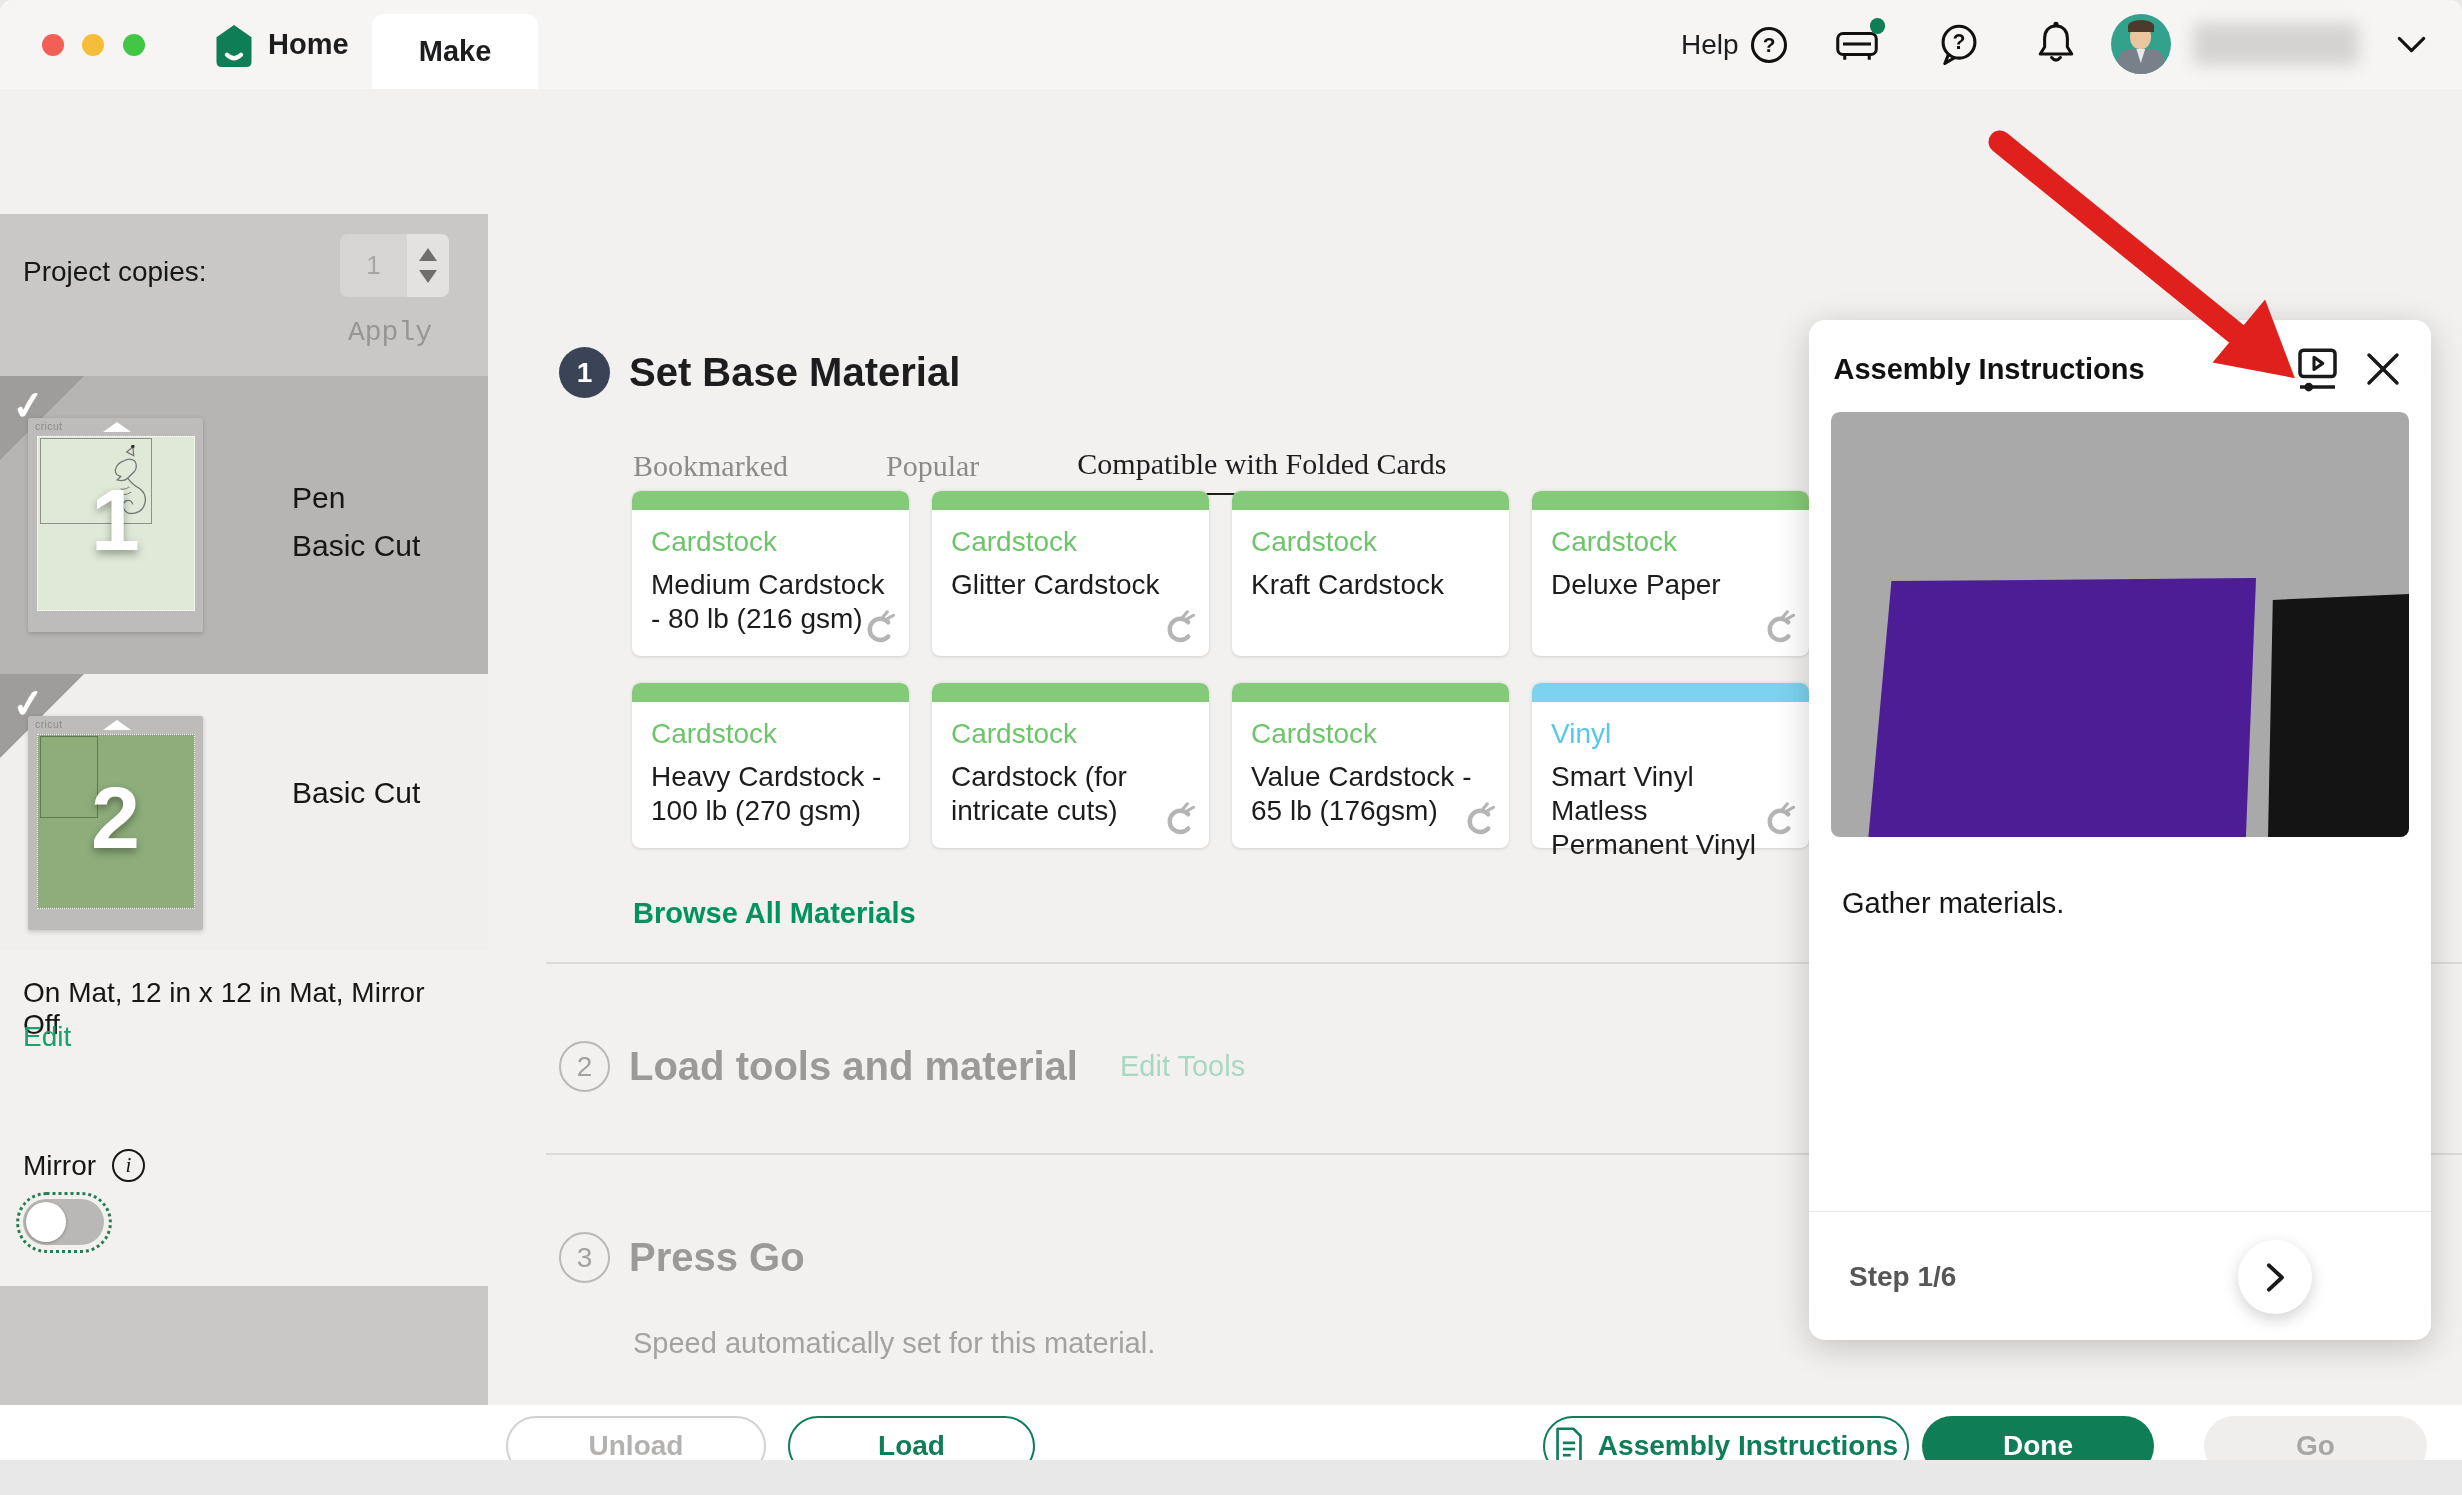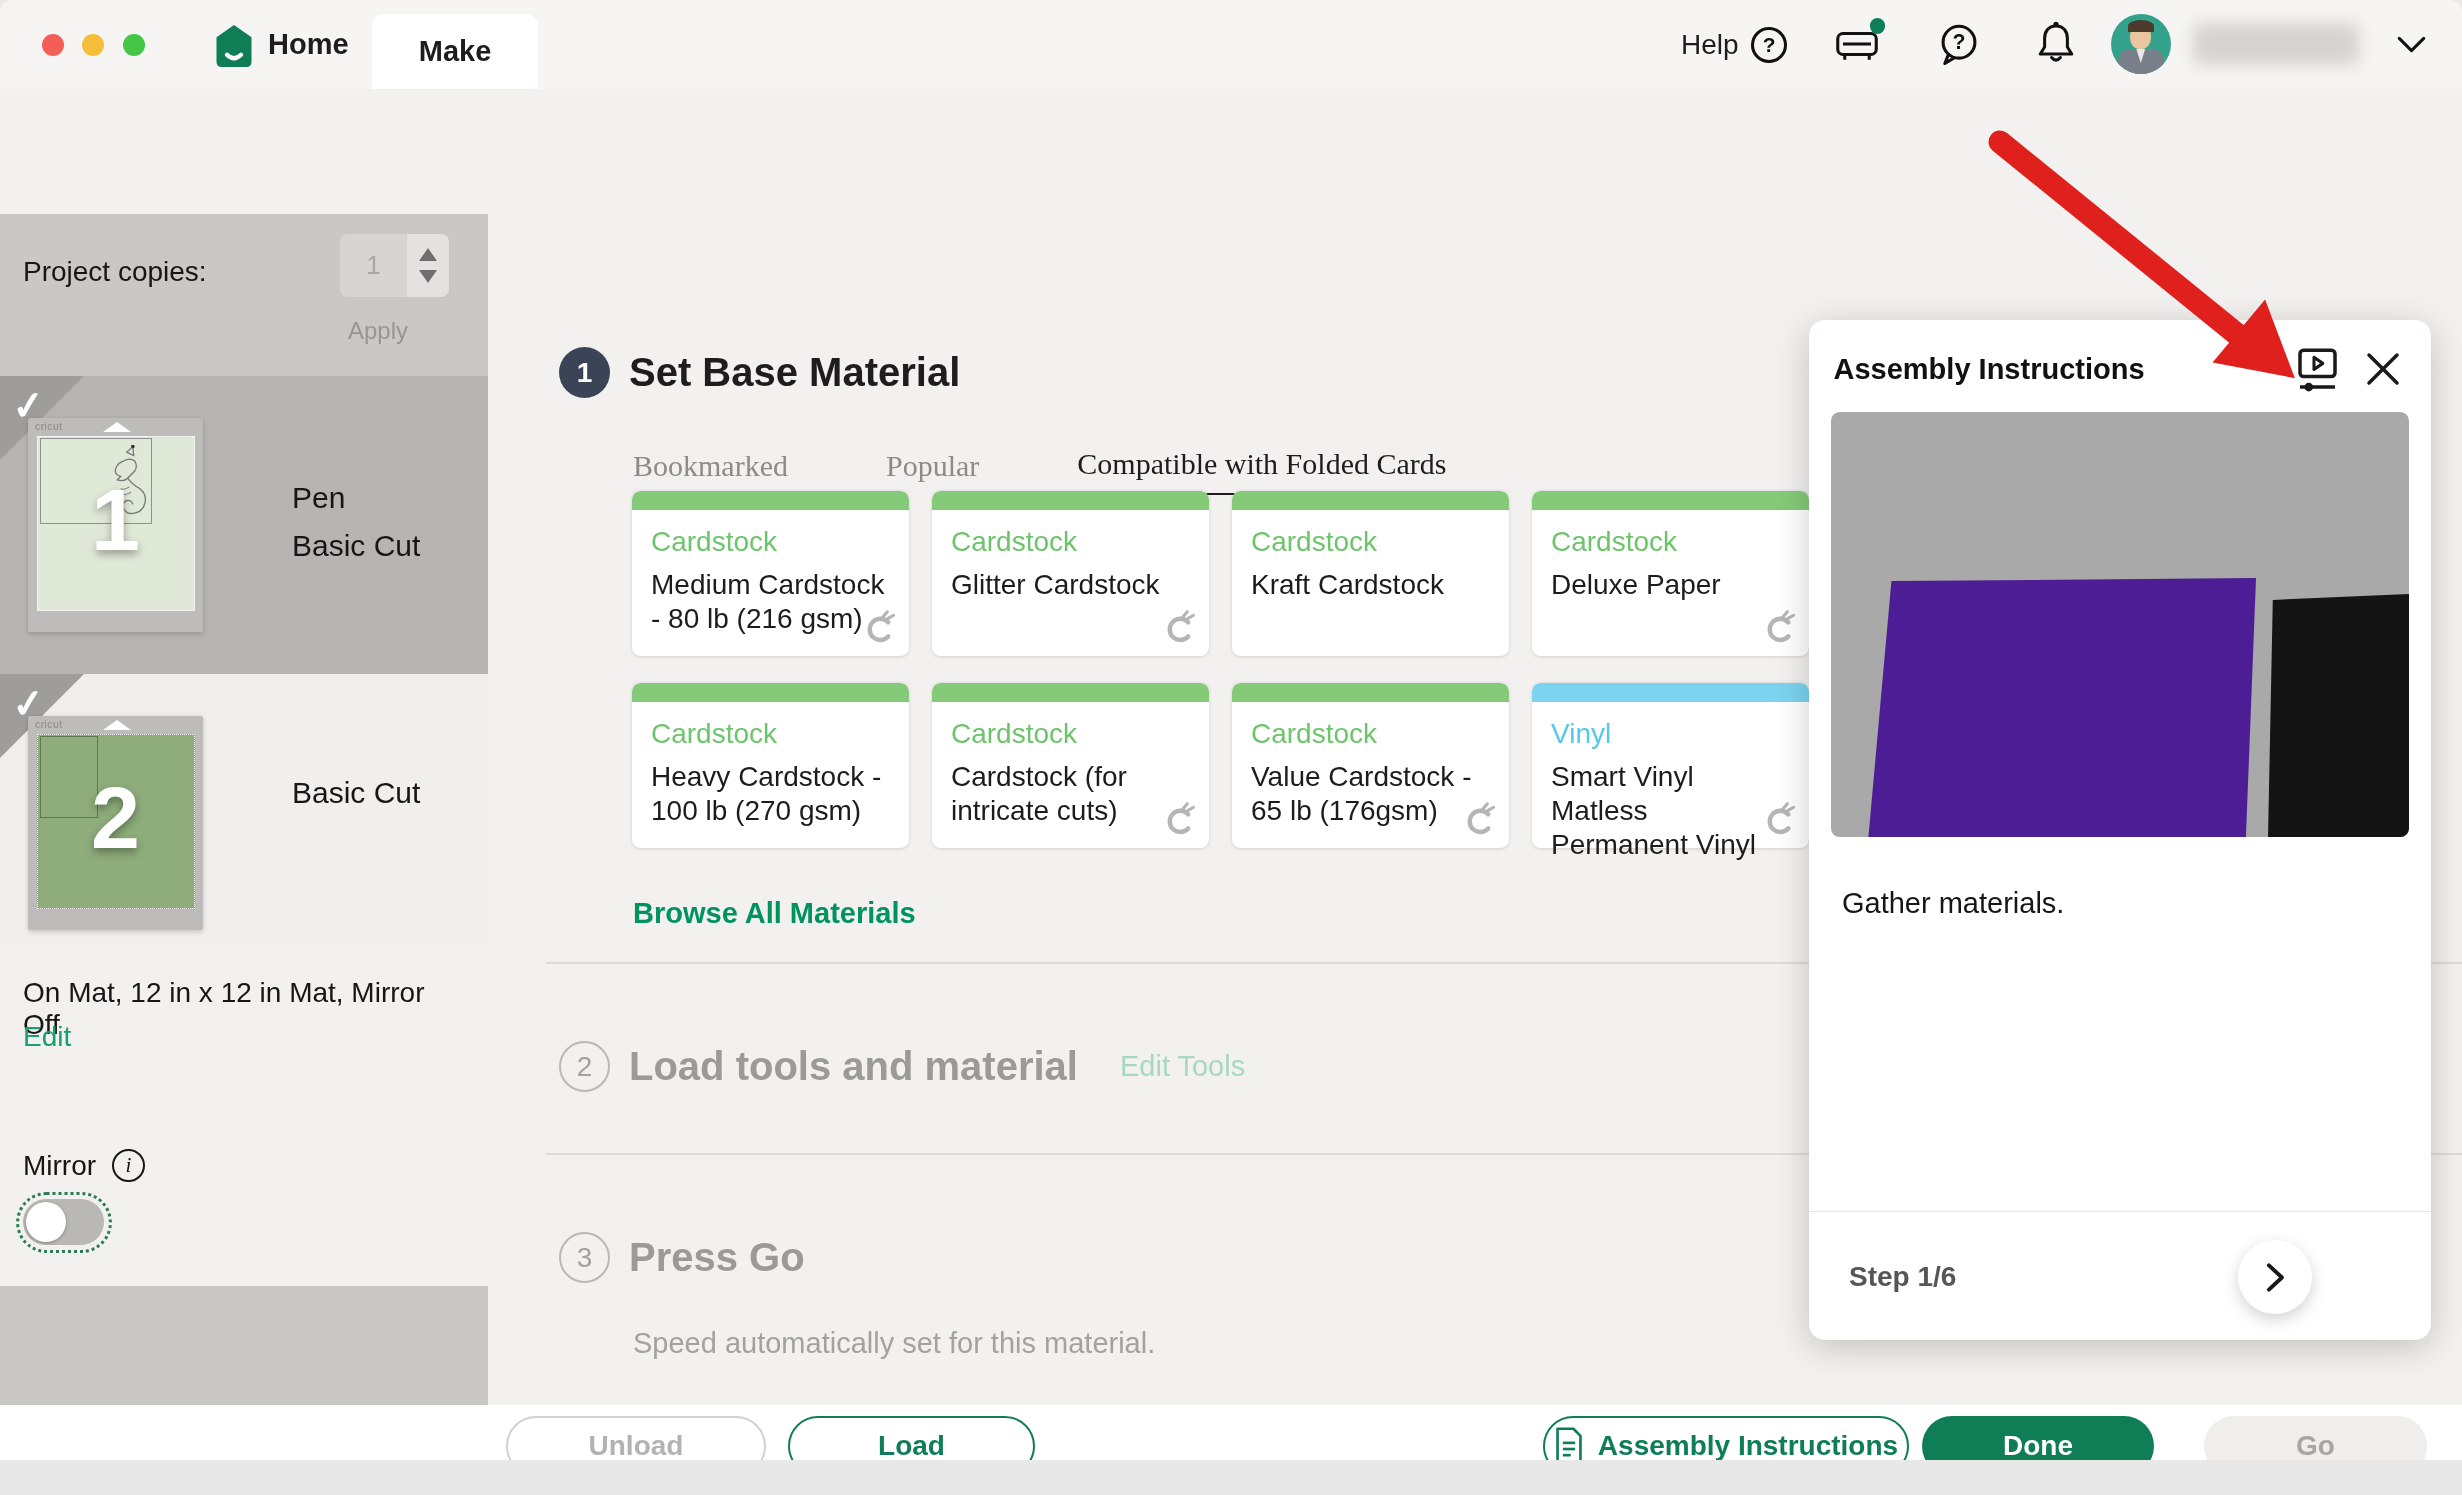--- a/index.html
+++ b/index.html
@@ -38,21 +38,21 @@
 
   
   .sidebar { position:absolute; left:0; top:214px; width:488px; height:1281px; z-index:5; }
   .copies-block { position:absolute; left:0; top:0; width:488px; height:162px; background:#c9c8c6; }
   .copies-label { position:absolute; left:23px; top:42px; font-size:28px; color:#161616; }
   .copies-stepper { position:absolute; left:340px; top:20px; width:109px; height:63px; border-radius:7.9px; overflow:hidden; display:flex; opacity:.85; }
   .copies-input { width:67px; height:63px; background:#d9d8d6; color:#a3a2a0; font-size:26px; display:flex; align-items:center; justify-content:center; }
   .copies-arrows { width:42px; height:63px; background:#e8e7e5; display:flex; flex-direction:column; align-items:center; justify-content:center; gap:8.8px; }
   .tri-up { width:0; height:0; border-left:9.6px solid transparent; border-right:9.6px solid transparent; border-bottom:13px solid #5f5f5f; }
   .tri-down { width:0; height:0; border-left:9.6px solid transparent; border-right:9.6px solid transparent; border-top:13px solid #5f5f5f; }
-  .apply-label { position:absolute; left:348px; top:103px; font-size:24px; color:#97969­4; color:#979694; }
+  .apply-label { position:absolute; left:348px; top:103px; font-size:28px; color:#97969­4; color:#979694;font-family:Liberation Mono, monospace; }
   .mat-row { position:absolute; left:0; width:488px; }
   .mat-row.sel { top:162px; height:298px; background:#b6b5b3; }
   .mat-row.unsel { top:460px; height:276px; background:#f0efed; }
   .ribbon { position:absolute; left:0; top:0; width:0; height:0; border-top:84px solid #9e9d9b; border-right:84px solid transparent; }
   .ribbon-check { position:absolute; left:12.3px; top:7px; color:#ffffff; font-size:39px; font-weight:700; transform:rotate(-6deg); }
   .mat-thumb { position:absolute; left:28px; top:42px; width:175px; height:214px; background:#bdbcba; border-radius:2.6px; box-shadow:0 1.8px 5.3px rgba(0,0,0,.18); }
   .mat-brand { position:absolute; left:7px; top:1.8px; font-size:10.5px; color:#8b8a88; letter-spacing:0.4px; }
   .mat-notch { position:absolute; left:75px; top:3.5px; width:0; height:0; border-left:14px solid transparent; border-right:14px solid transparent; border-bottom:10.5px solid #ffffff; }
   .mat-inner { position:absolute; left:8.8px; top:17.5px; width:158px; height:175px; border:0.9px dotted #ffffff; }
   .mat1 .mat-inner { background:#e0e9d7; }

